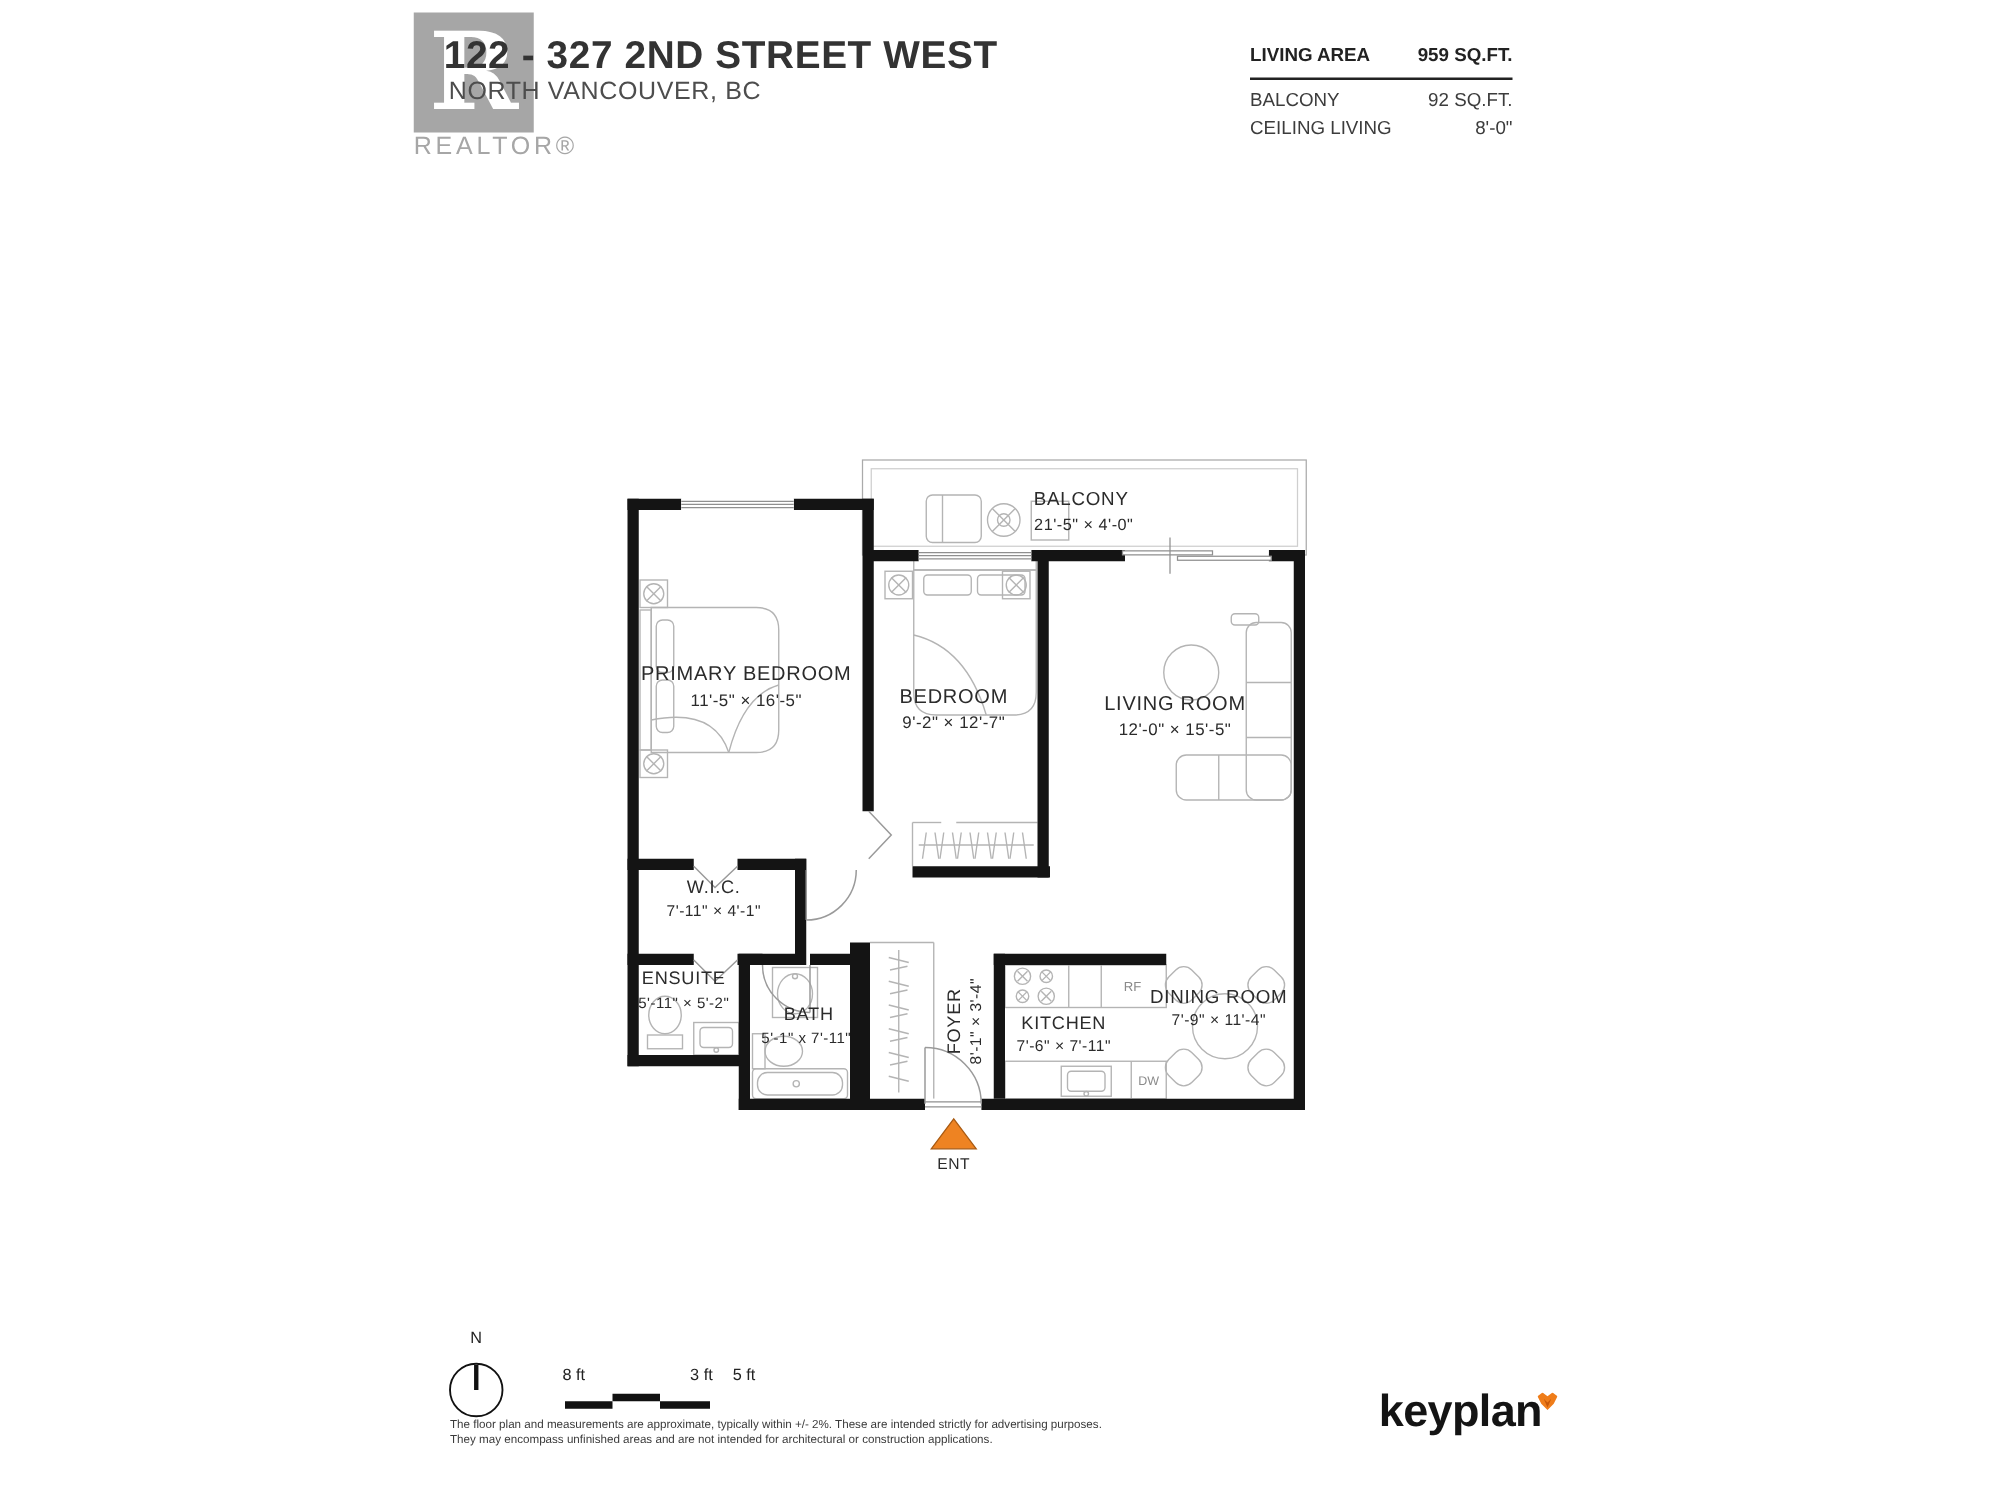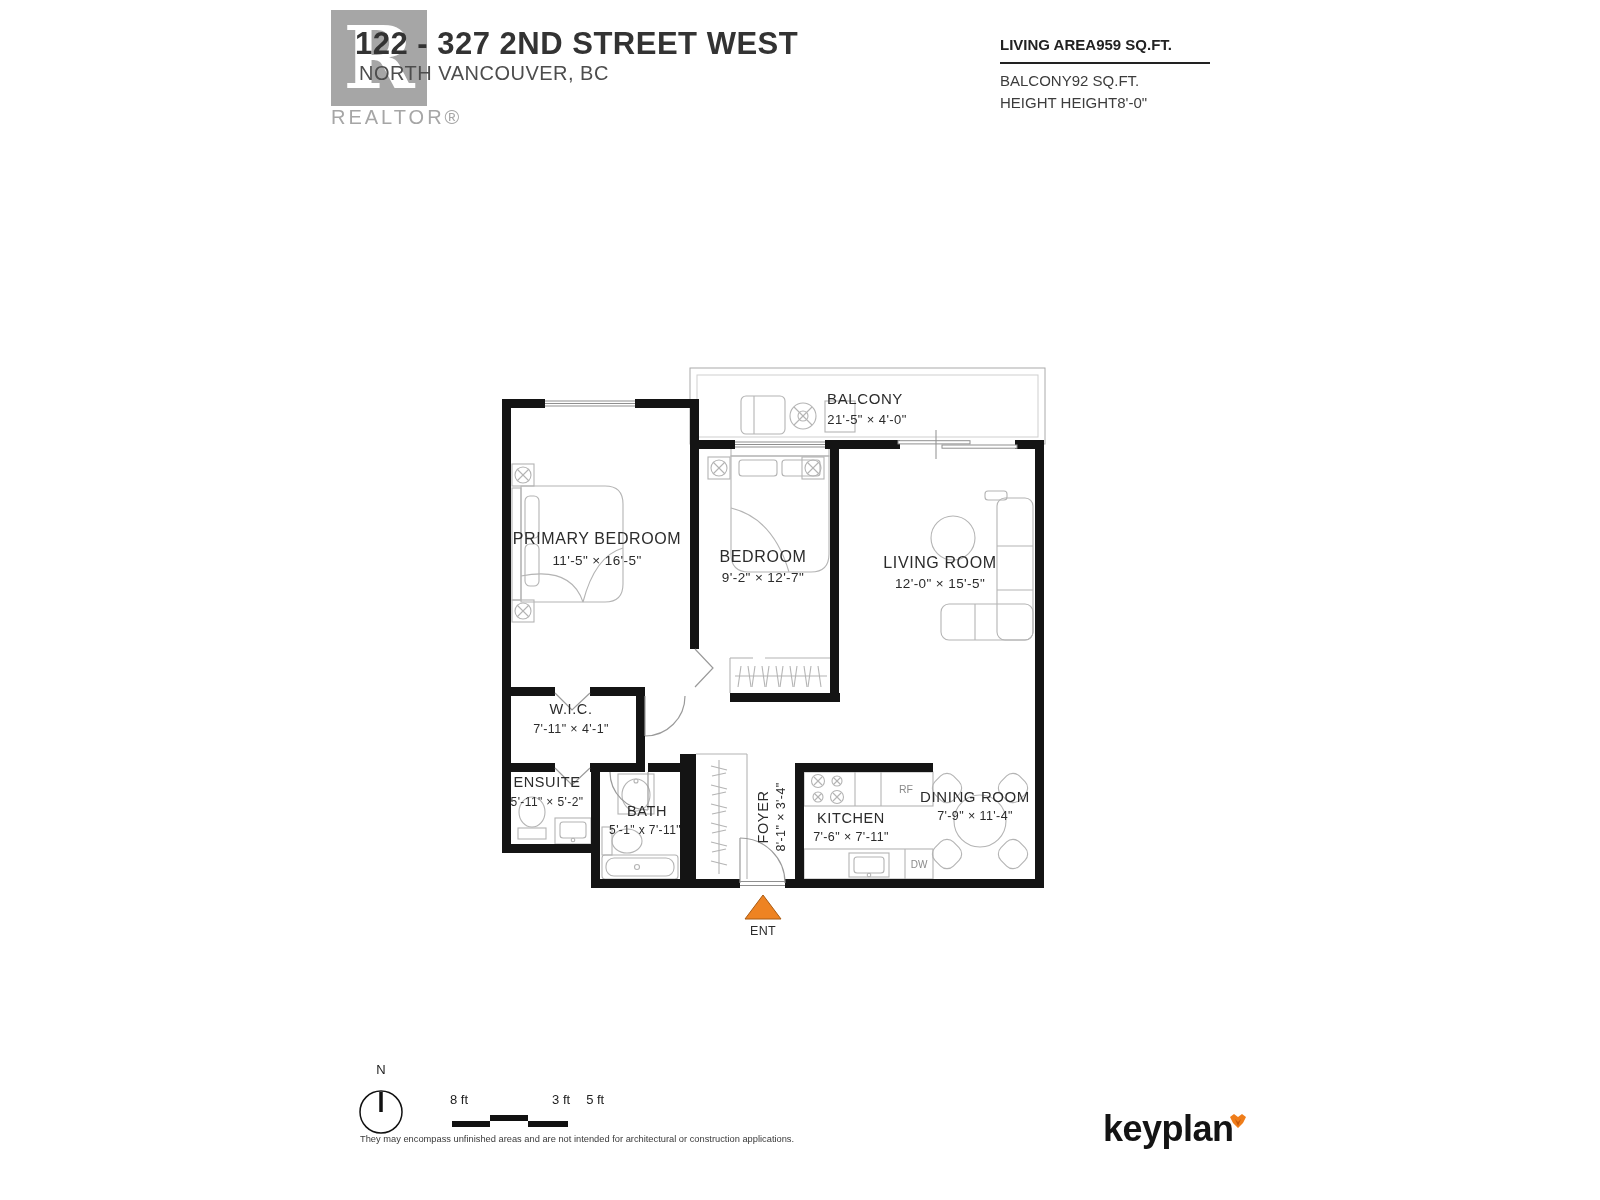--- a/index.html
+++ b/index.html
@@ -8,21 +8,21 @@
   .abs{position:absolute;}
   
   .logo-box{left:331px;top:10px;width:96px;height:96px;background:#a6a6a6;
             display:flex;align-items:center;justify-content:center;z-index:1;}
   .logo-r{font-family:"DejaVu Serif",serif;font-weight:bold;font-size:86px;color:#fff;line-height:1;}
   .logo-label{left:331px;top:106px;font-size:20px;letter-spacing:3px;color:#a6a6a6;z-index:1;}
   .title{left:355px;top:26px;font-size:31px;font-weight:700;letter-spacing:.5px;color:#333;z-index:2;white-space:nowrap;}
   .subtitle{left:359px;top:62px;font-size:20px;color:#4d4d4d;letter-spacing:.5px;z-index:2;white-space:nowrap;}
   
   .stats{left:1000px;top:34px;width:210px;font-size:15px;}
-  .stats .row{display:flex;line-height:22px;}
+  .stats .row{display:flex;justify-content:space-between;line-height:22px;}
   .stats .row.b{font-weight:700;color:#222;padding-bottom:4px;}
   .stats .divider{border-top:2px solid #222;margin:2px 0 6px 0;}
   .stats .row.r{color:#3c3c3c;}
   
   .plan{left:485px;top:360px;}
   .rn{fill:#2b2b2b;font-family:"Liberation Sans",sans-serif;letter-spacing:.6px;}
   .rd{fill:#2b2b2b;font-family:"Liberation Sans",sans-serif;letter-spacing:.4px;}
   .app{fill:#8a8a8a;font-family:"Liberation Sans",sans-serif;}
   .fur{stroke:#b4b4b4;fill:none;stroke-width:1.1;}
   .thin{stroke:#aaa;fill:none;stroke-width:1;}
@@ -50,21 +50,21 @@
   <div class="row b">
     <span>LIVING AREA</span>
     <span>959 SQ.FT.</span>
   </div>
   <div class="divider"></div>
   <div class="row r">
     <span>BALCONY</span>
     <span>92 SQ.FT.</span>
   </div>
   <div class="row r">
-    <span>HEIGHT HEIGHT</span>
+    <span>CEILING LIVING</span>
     <span>8'-0"</span>
   </div>
 </div>
 
 <svg class="abs plan" width="565" height="580" viewBox="0 0 565 580">
 
   <g>
     <rect class="thin" x="205" y="8" width="355" height="76"></rect>
     <rect x="212" y="15" width="341" height="62" fill="none" stroke="#cfcfcf" stroke-width="1"></rect>
   </g>
@@ -310,20 +310,21 @@
     <span style="margin-left:16px;">5 ft</span>
   </div>
   <svg width="130" height="16" viewBox="0 0 130 16" style="margin-top:6px;">
     <rect x="4" y="8" width="38" height="6" fill="#111"></rect>
     <rect x="42" y="2" width="38" height="6" fill="#111"></rect>
     <rect x="80" y="8" width="40" height="6" fill="#111"></rect>
   </svg>
 </div>
 
 <div class="abs disclaimer">
+  <div>The floor plan and measurements are approximate, typically within +/- 2%. These are intended strictly for advertising purposes.</div>
   <div>They may encompass unfinished areas and are not intended for architectural or construction applications.</div>
 </div>
 
 <div class="abs brand">
   <span>keyplan</span>
   <svg class="fox" width="16" height="15" viewBox="0 0 16 15">
     <polygon points="0,3 4,0 8,3 12,0 16,3 13,9 8,14 3,9" fill="#ef7d1a"></polygon>
     <polygon points="5,5 8,8 11,5 8,12" fill="#c85708"></polygon>
   </svg>
 </div>

